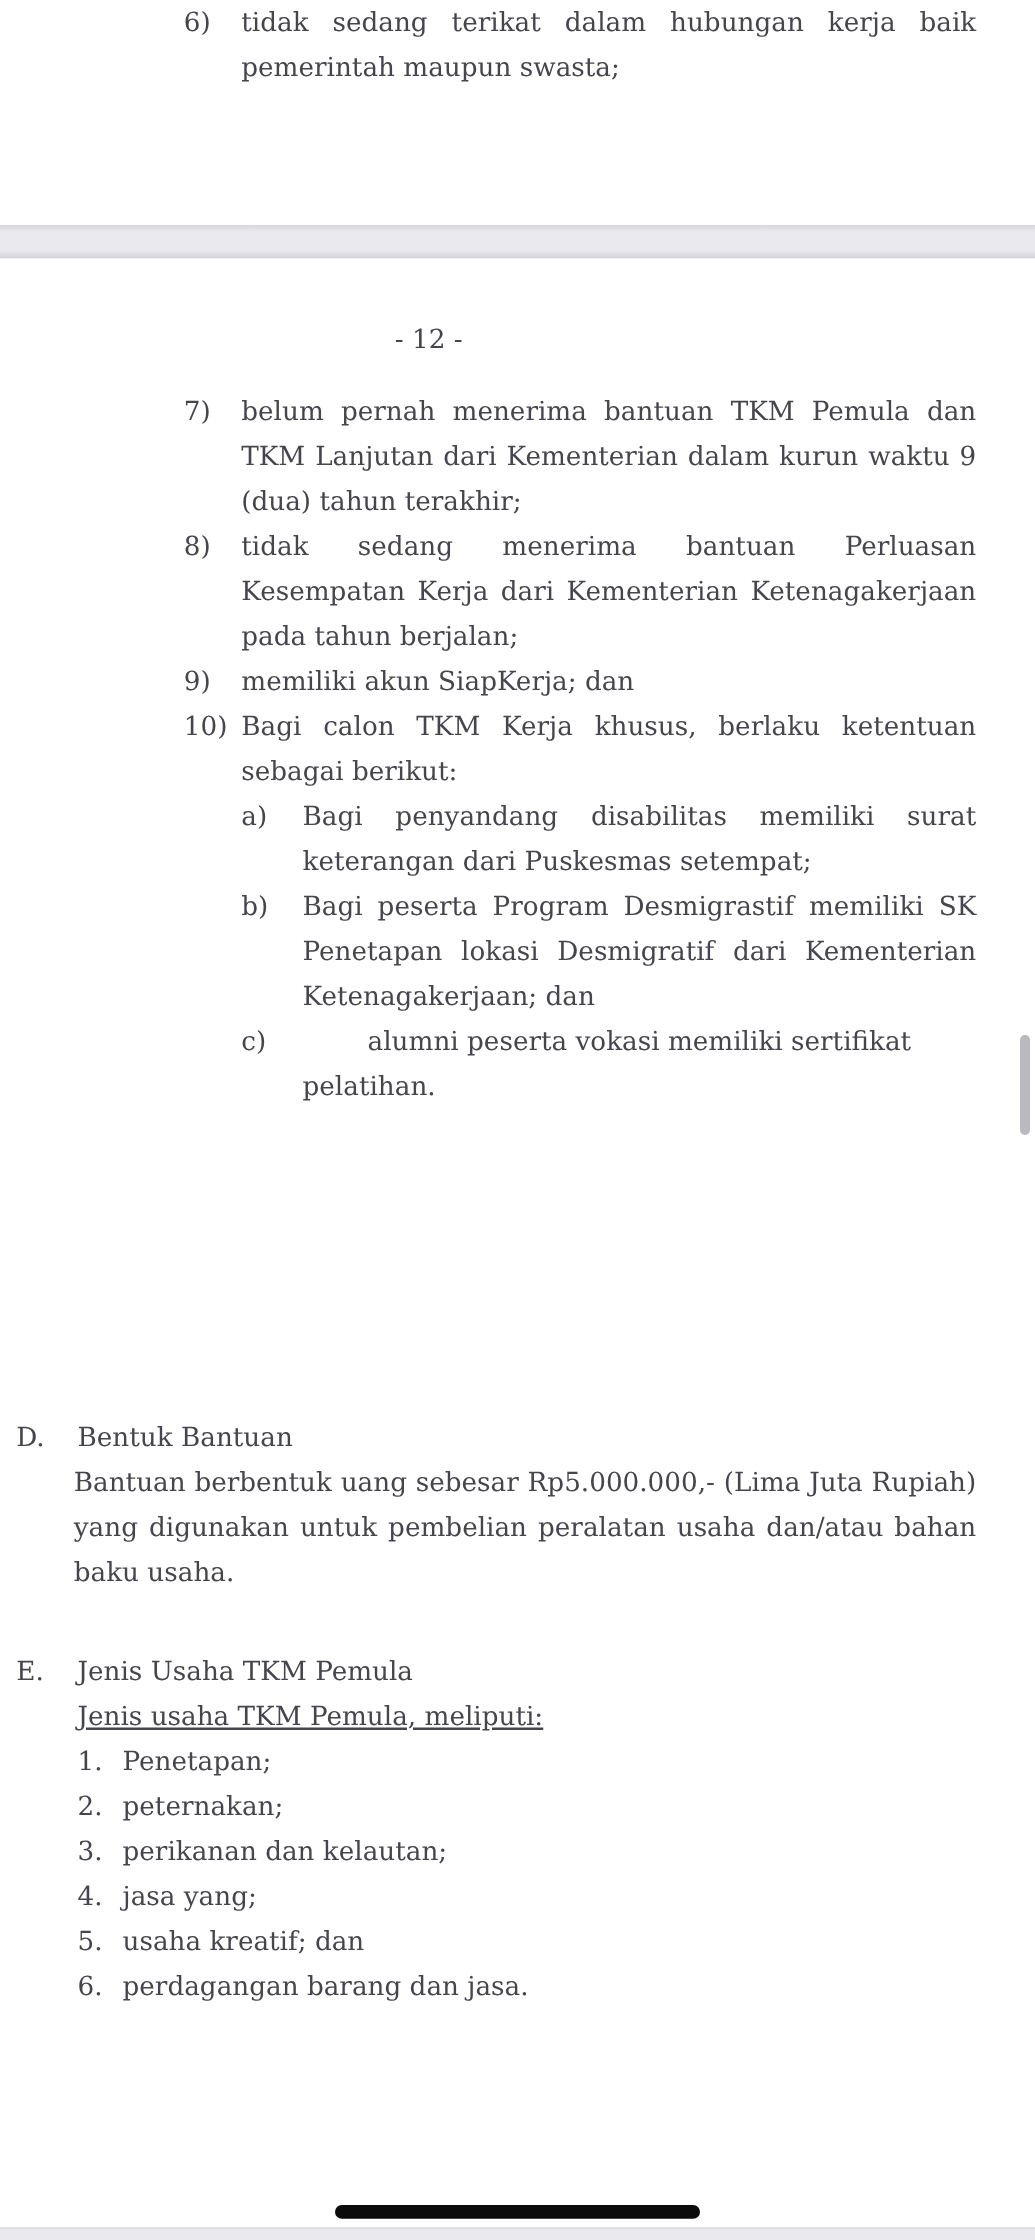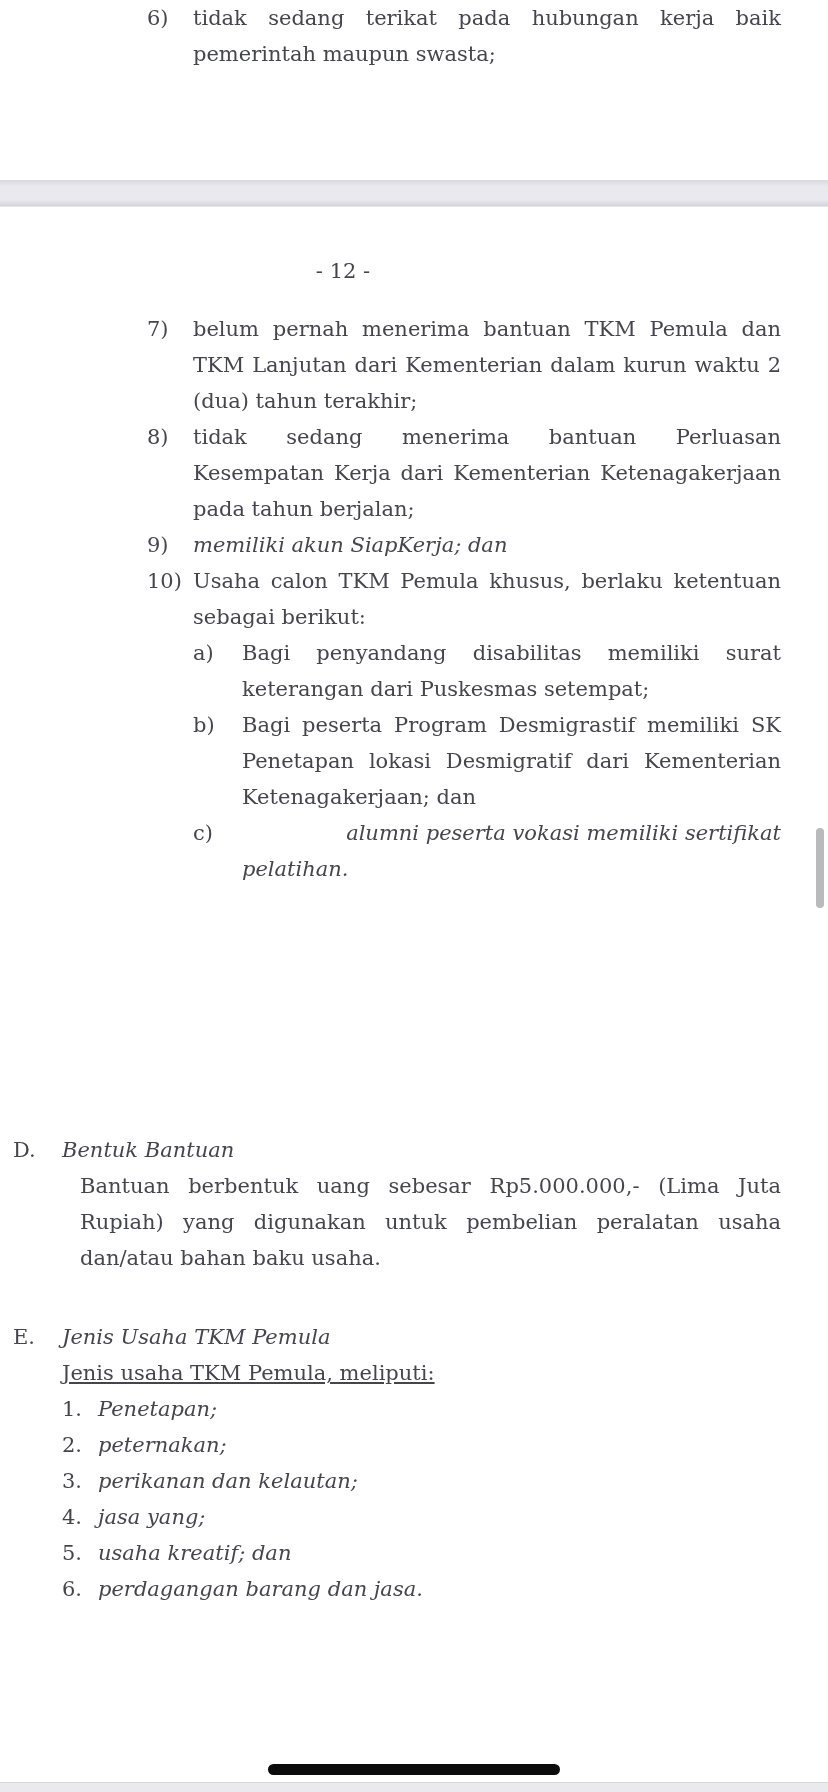--- a/index.html
+++ b/index.html
@@ -9,42 +9,42 @@
     font-family:"DejaVu Serif", serif;
   }
   .doc-text{
     font-size:21px;line-height:36px;color:#45454e;
     -webkit-font-smoothing:antialiased;
   }
   
   .row{display:flex;align-items:flex-start;}
   .row .num{flex:0 0 46px;}
   .row .body{flex:1 1 auto;text-align:justify;text-align-last:left;}
-  .row .body.nojust{text-align:right;font-style:italic;}
+  .row .body.nojust{text-align:center;}
 
   
   #prev-page{position:absolute;top:0;left:147px;width:634px;}
 
   
   #page-gap{
     position:absolute;top:180px;left:0;width:828px;height:27px;
     background:linear-gradient(to bottom,#d7d7de 0%,#e9e9ee 22%,#e9e9ee 74%,#d4d4db 96%,#f2f2f5 100%);
   }
 
   
   #page12{position:absolute;top:253px;left:0;width:728px;}
   #page-number{text-align:center;margin:0 42px 22px 0;}
   #main-list{margin-left:147px;width:634px;}
   .sub-list{margin-top:0;}
   .sub-list .row .num{flex:0 0 49px;}
 
   
   #sections{position:absolute;top:879px;left:13px;width:768px;}
   .sec-head .num{flex:0 0 49px;}
-  .sec-body{margin-left:67px;text-align:justify;text-align-last:left;}
+  .sec-body{margin-left:46px;text-align:justify;text-align-last:left;}
   .sec-intro{margin-left:49px;text-decoration:underline;}
   .sec-list{margin-left:49px;}
   .sec-list .row .num{flex:0 0 36px;}
   #section-e{margin-top:43px;}
 
   
   #scrollbar-thumb{
     position:absolute;left:816px;top:828px;width:8px;height:80px;
     background:#b9b9be;border-radius:4px;
   }
@@ -60,46 +60,46 @@
   }
 </style>
 </head>
 <body>
 
 <div class="doc-text">
 
   <div id="prev-page">
     <div class="row">
       <span class="num">6)</span>
-      <span class="body">tidak sedang terikat pada hubungan kerja baik pemerintah maupun swasta;</span>
+      <span class="body">tidak sedang terikat dalam hubungan kerja baik pemerintah maupun swasta;</span>
     </div>
   </div>
 
   <div id="page-gap"></div>
 
   <div id="page12">
     <div id="page-number">- 12 -</div>
 
     <div id="main-list">
       <div class="row">
         <span class="num">7)</span>
-        <span class="body">belum pernah menerima bantuan TKM Pemula dan TKM Lanjutan dari Kementerian dalam kurun waktu 2 (dua) tahun terakhir;</span>
+        <span class="body">belum pernah menerima bantuan TKM Pemula dan TKM Lanjutan dari Kementerian dalam kurun waktu 9 (dua) tahun terakhir;</span>
       </div>
       <div class="row">
         <span class="num">8)</span>
         <span class="body">tidak sedang menerima bantuan Perluasan Kesempatan Kerja dari Kementerian Ketenagakerjaan pada tahun berjalan;</span>
       </div>
       <div class="row">
         <span class="num">9)</span>
         <span class="body nojust">memiliki akun SiapKerja; dan</span>
       </div>
       <div class="row">
         <span class="num">10)</span>
         <span class="body">
-          <span>Usaha calon TKM Pemula khusus, berlaku ketentuan sebagai berikut:</span>
+          <span>Bagi calon TKM Kerja khusus, berlaku ketentuan sebagai berikut:</span>
           <span class="sub-list" style="display:block;">
             <span class="row" style="display:flex;">
               <span class="num">a)</span>
               <span class="body">Bagi penyandang disabilitas memiliki surat keterangan dari Puskesmas setempat;</span>
             </span>
             <span class="row" style="display:flex;">
               <span class="num">b)</span>
               <span class="body">Bagi peserta Program Desmigrastif memiliki SK Penetapan lokasi Desmigratif dari Kementerian Ketenagakerjaan; dan</span>
             </span>
             <span class="row" style="display:flex;">

